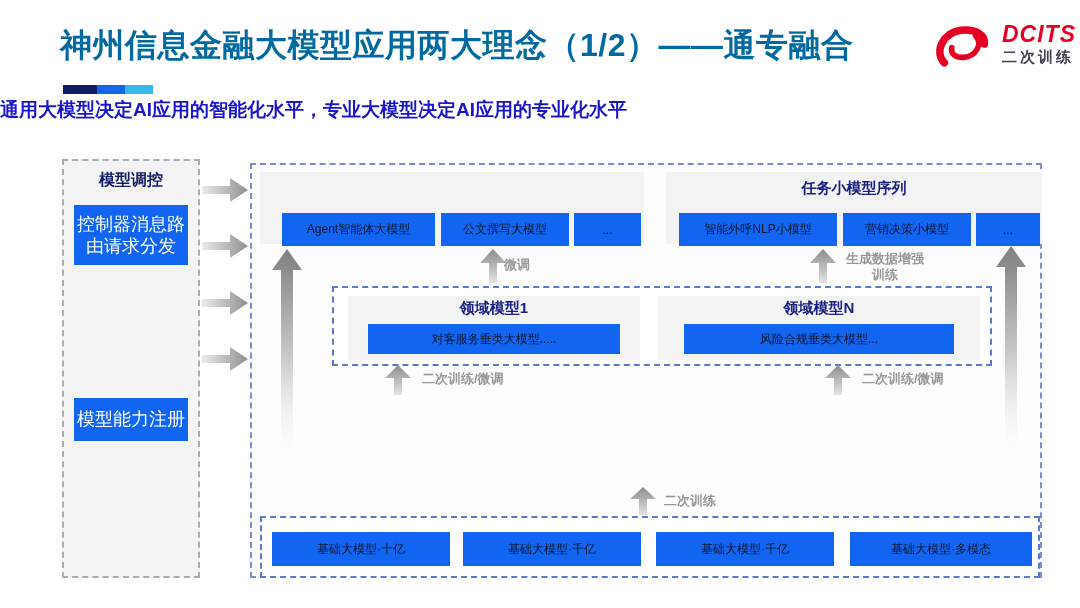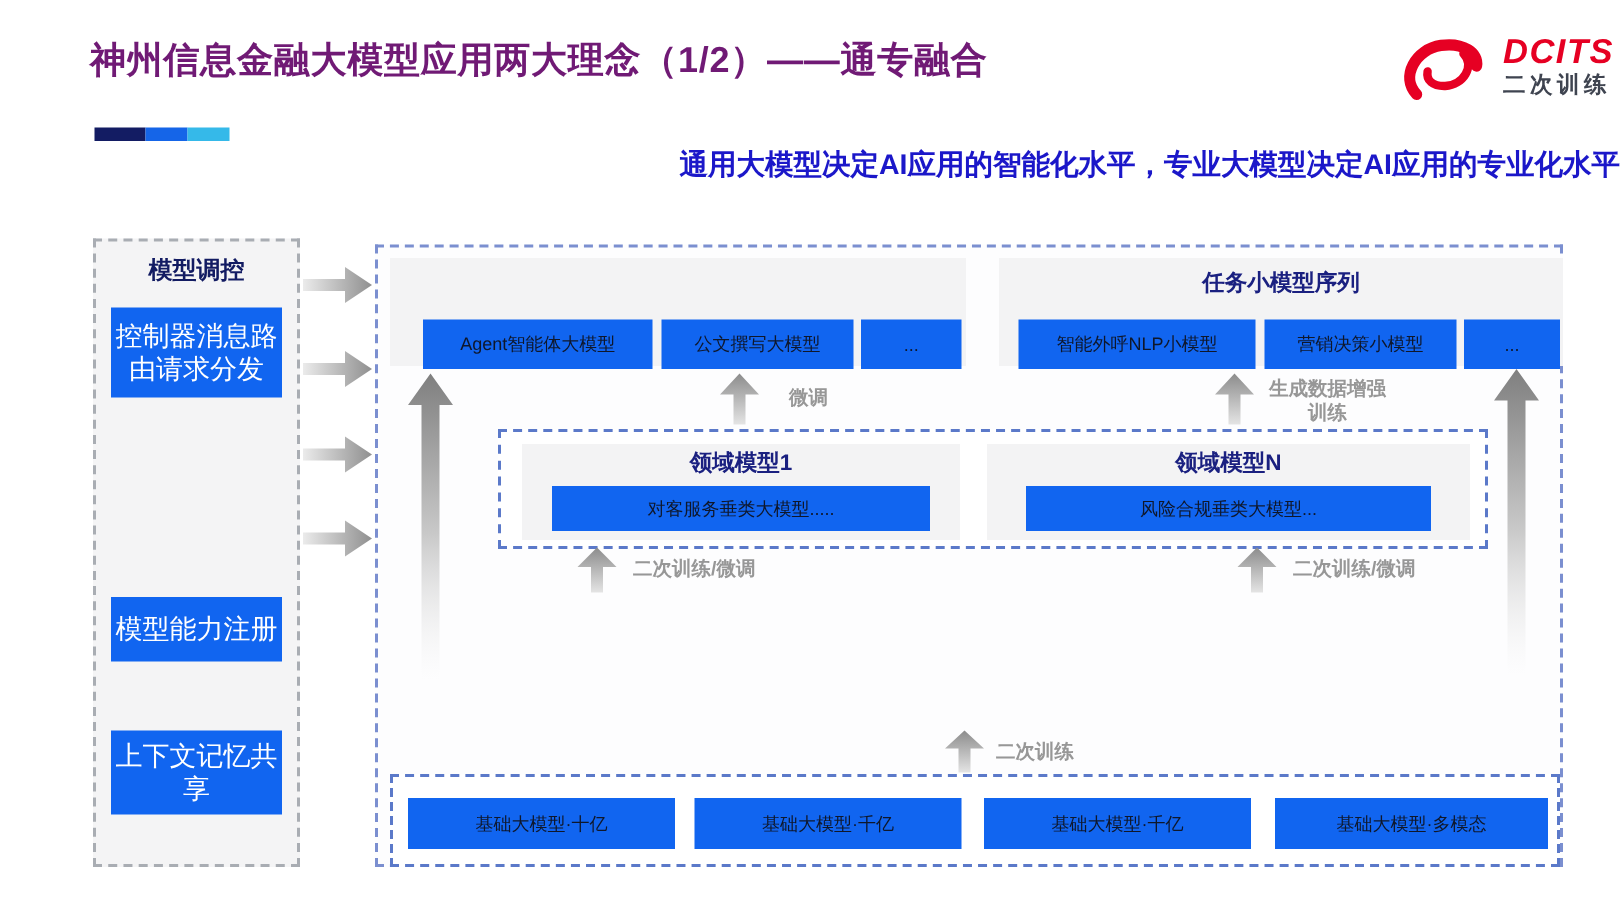--- a/index.html
+++ b/index.html
@@ -2,30 +2,30 @@
 <html><head>
 <meta charset="utf-8">
 <style>
   html,body{margin:0;padding:0;}
   body{
     width:1080px;height:608px;position:relative;overflow:hidden;
     background:#ffffff;font-family:"Liberation Sans",sans-serif;
   }
   .abs{position:absolute;box-sizing:border-box;}
   
-  .page-title{left:60px;top:24px;font-size:24px;font-weight:bold;color:#701a75;letter-spacing:0.5px;white-space:nowrap;}
+  .page-title{left:60px;top:24px;font-size:32px;font-weight:bold;color:#0369a1;letter-spacing:0.5px;white-space:nowrap;}
   .title-underline{left:63px;top:85px;display:flex;height:9px;}
   .title-underline .seg1{width:34px;background:#131c63;}
   .title-underline .seg2{width:28px;background:#1565e8;}
   .title-underline .seg3{width:28px;background:#35b9e9;}
   .logo{left:933px;top:22px;display:flex;align-items:flex-start;gap:9px;}
   .logo-text{display:flex;flex-direction:column;line-height:1.05;}
   .logo-brand{font-size:23px;font-weight:bold;font-style:italic;color:#e60023;letter-spacing:1px;}
   .logo-cn{font-size:15px;font-weight:bold;color:#3f4450;letter-spacing:3px;margin-top:3px;}
-  .subtitle{left:0;width:1080px;top:97px;text-align:right;font-size:19px;font-weight:bold;color:#1b17c9;}
+  .subtitle{left:0;width:1080px;top:97px;text-align:left;font-size:19px;font-weight:bold;color:#1b17c9;}
   
   .sidebar{left:62px;top:159px;width:138px;height:419px;background:#f4f4f5;border:2px dashed #a9adb3;}
   .sidebar-title{width:100%;top:9px;text-align:center;font-size:16px;font-weight:bold;color:#121b62;left:0;}
   .side-item{left:10px;width:114px;background:#1165f0;color:#fff;font-size:18px;text-align:center;
              display:flex;align-items:center;justify-content:center;line-height:1.25;}
   
   .main-box{left:250px;top:163px;width:792px;height:415px;border:2px dashed #7b8fd0;background:#fdfdfe;}
   .group{background:#f3f3f4;}
   .group-title{left:0;width:100%;text-align:center;font-size:15px;font-weight:bold;color:#1a2080;}
   .bluebox{background:#1165f0;color:#0f172a;font-size:12px;display:flex;align-items:center;justify-content:center;
@@ -74,21 +74,20 @@
     <span class="logo-brand">DCITS</span>
     <span class="logo-cn">二次训练</span>
   </span>
 </div>
 <div class="abs subtitle">通用大模型决定AI应用的智能化水平，专业大模型决定AI应用的专业化水平</div>
 
 <div class="abs sidebar">
   <div class="abs sidebar-title">模型调控</div>
   <div class="abs side-item" style="top:44px;height:60px;">控制器消息路由请求分发</div>
   <div class="abs side-item" style="top:237px;height:43px;">模型能力注册</div>
-  <div class="abs side-item" style="top:326px;height:56px;">上下文记忆共享</div>
 </div>
 
 <svg class="arrow" style="left:202px;top:178px;" width="46" height="24">
     <polygon points="0,8 28,8 28,0 46,12 28,24 28,16 0,16" fill="url(#gradRight)"></polygon>
   </svg>
 <svg class="arrow" style="left:202px;top:234px;" width="46" height="24">
     <polygon points="0,8 28,8 28,0 46,12 28,24 28,16 0,16" fill="url(#gradRight)"></polygon>
   </svg>
 <svg class="arrow" style="left:202px;top:291px;" width="46" height="24">
     <polygon points="0,8 28,8 28,0 46,12 28,24 28,16 0,16" fill="url(#gradRight)"></polygon>
@@ -107,21 +106,21 @@
   <div class="abs group" style="left:414px;top:7px;width:376px;height:72px;">
     <div class="abs bluebox" style="left:13px;top:41px;width:158px;height:33px;">智能外呼NLP小模型</div>
     <div class="abs group-title" style="top:7px;">任务小模型序列</div>
     <div class="abs bluebox" style="left:177px;top:41px;width:128px;height:33px;">营销决策小模型</div>
     <div class="abs bluebox" style="left:310px;top:41px;width:64px;height:33px;">...</div>
   </div>
 
   <svg class="arrow" style="left:228px;top:84px;" width="26" height="34">
       <polygon points="13,0 26,14 17,14 17,34 9,34 9,14 0,14" fill="url(#gradUp)"></polygon>
     </svg>
-  <div class="abs flow-label" style="left:274px;top:92px;">微调</div>
+  <div class="abs flow-label" style="left:252px;top:92px;">微调</div>
   <svg class="arrow" style="left:558px;top:84px;" width="26" height="34">
       <polygon points="13,0 26,14 17,14 17,34 9,34 9,14 0,14" fill="url(#gradUp)"></polygon>
     </svg>
   <div class="abs flow-label" style="left:591px;top:86px;width:84px;text-align:center;">生成数据增强训练</div>
 
   <svg class="arrow" style="left:20px;top:84px;" width="30" height="215">
       <polygon points="15,0 30,21 21,21 21,215 9,215 9,21 0,21" fill="url(#gradLong)"></polygon>
     </svg>
   <svg class="arrow" style="left:744px;top:81px;" width="30" height="215">
       <polygon points="15,0 30,21 21,21 21,215 9,215 9,21 0,21" fill="url(#gradLong)"></polygon>

